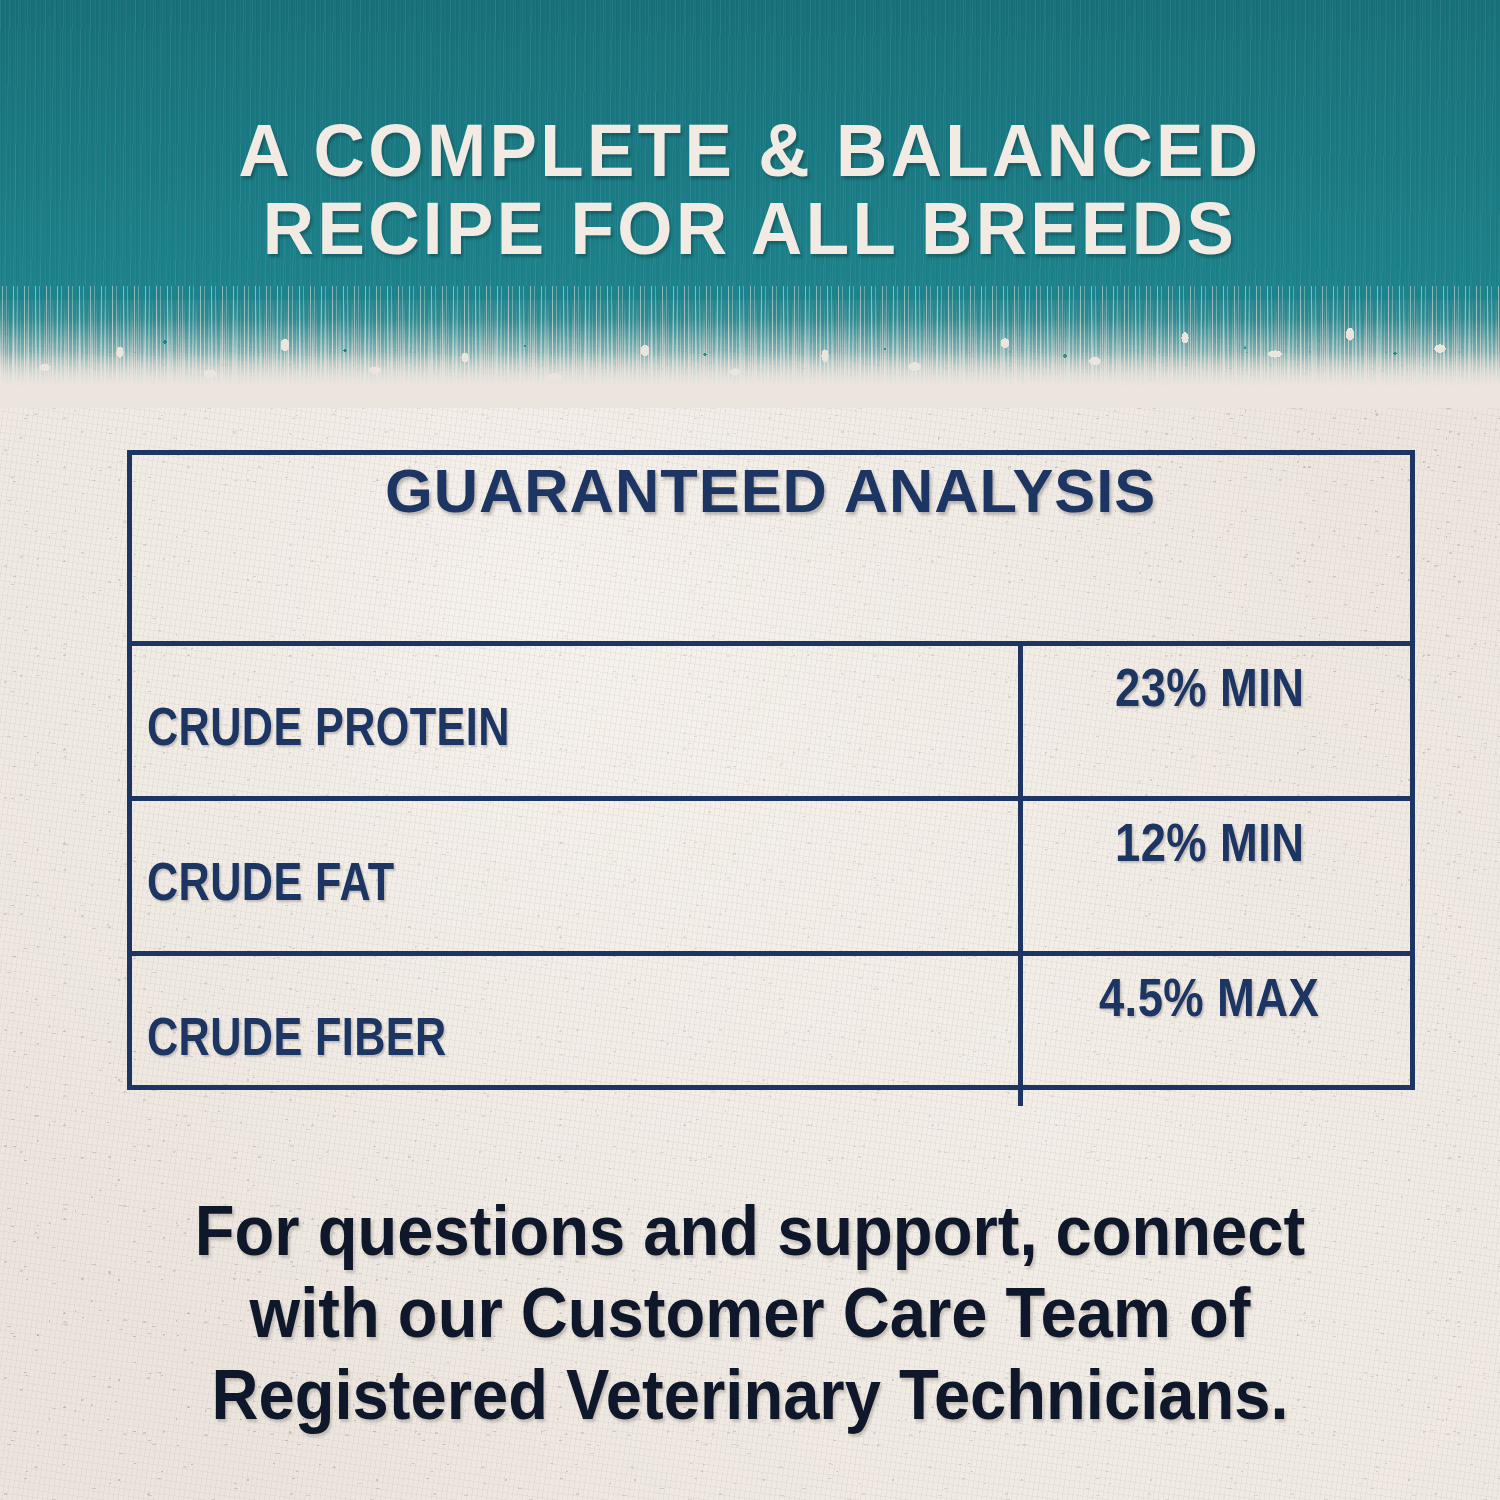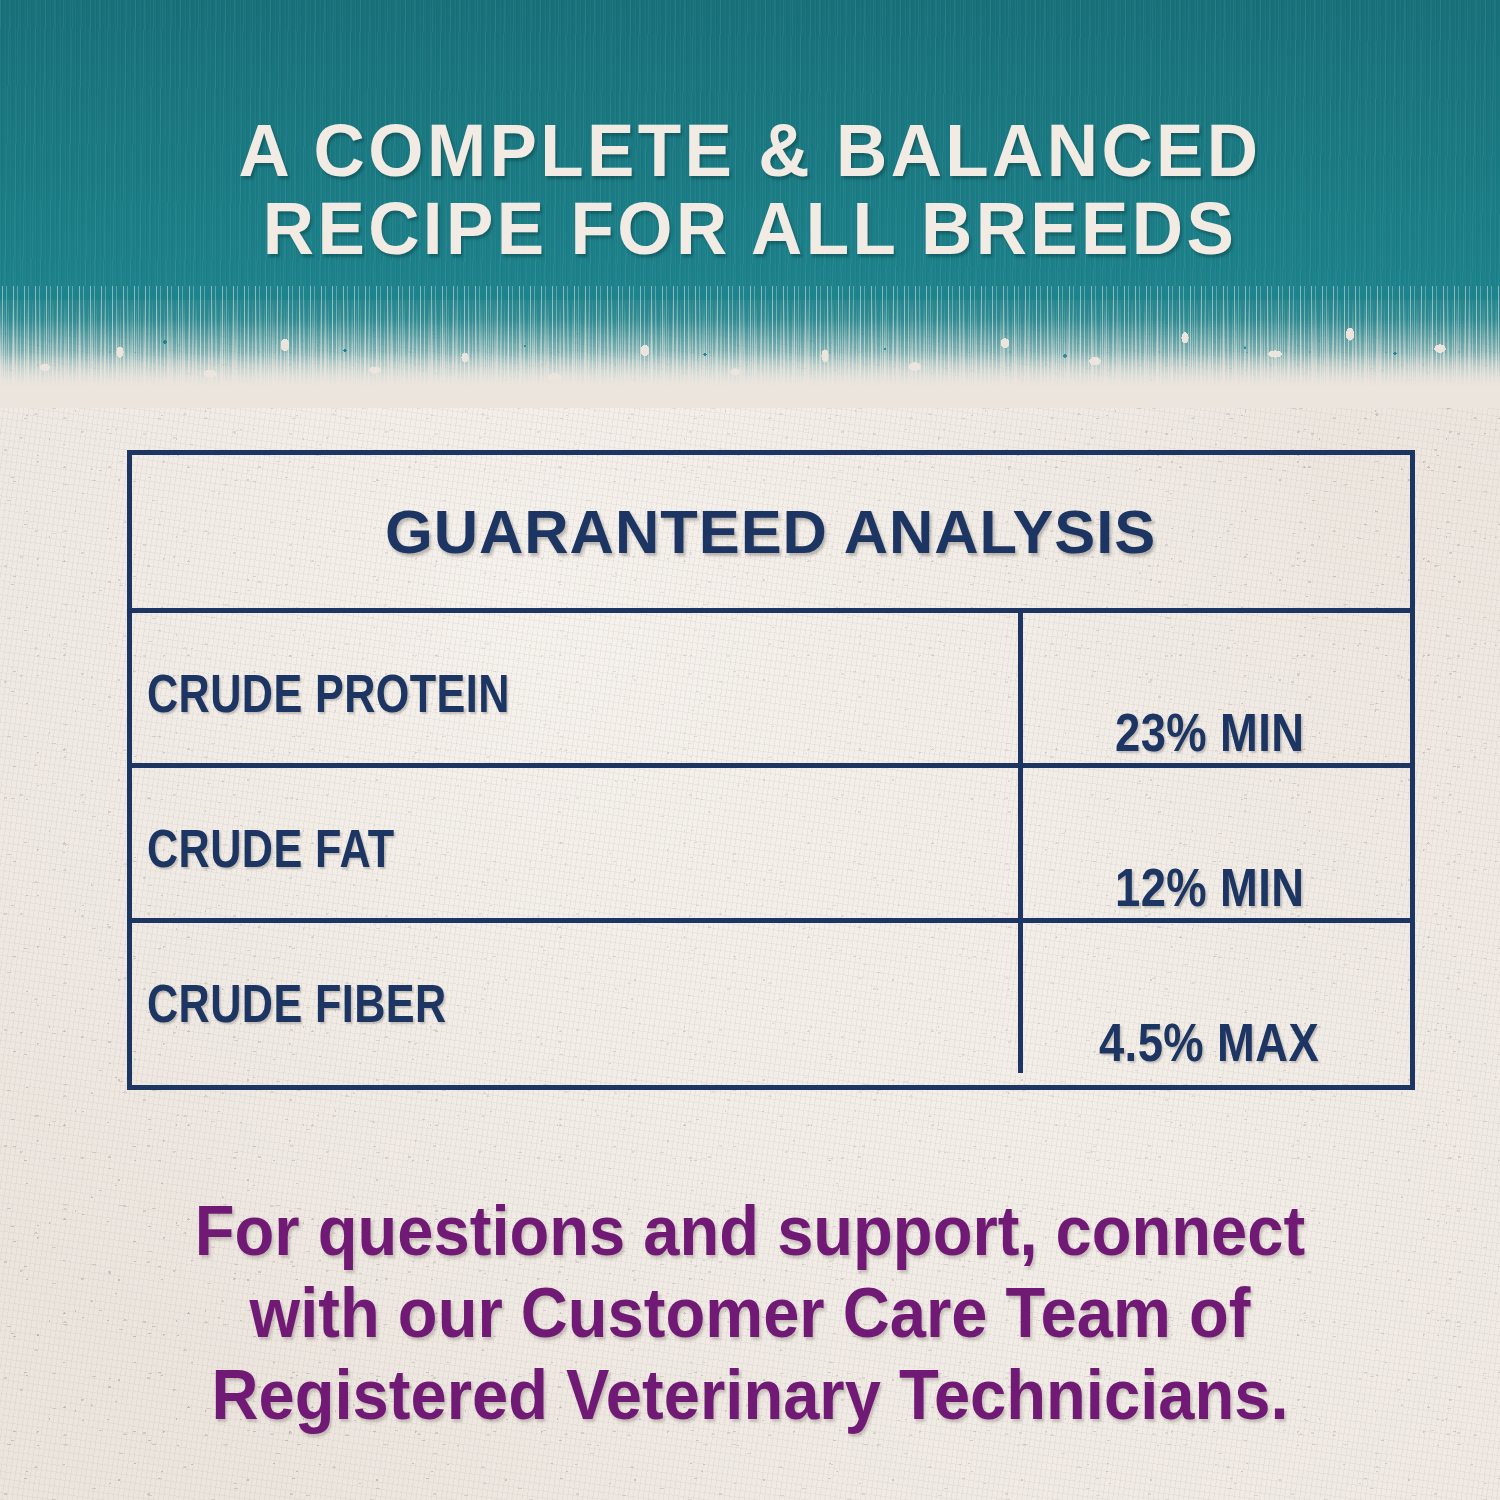--- a/index.html
+++ b/index.html
@@ -197,25 +197,25 @@
   .analysis-table {
     position: absolute;
     left: 127px;
     top: 450px;
     width: 1288px;
     height: 640px;
     border: 5px solid #1c3563;
     box-sizing: border-box;
   }
   .ga-header {
-    height: 158px;
+    height: 191px;
     border-bottom: 5px solid #1c3563;
     box-sizing: border-box;
     display: flex;
-    align-items: center;
+    align-items: flex-start;
     justify-content: center;
   }
   .ga-header-text {
     color: #1c3563;
     font-family: "Liberation Sans", sans-serif;
     font-weight: 700;
     font-size: 62px;
     letter-spacing: 1px;
     text-shadow: 2px 3px 3px rgba(120,112,104,.45);
     transform: scaleX(.99);
@@ -237,21 +237,21 @@
     box-sizing: border-box;
     border-right: 5px solid #1c3563;
     display: flex;
     align-items: center;
     padding: 10px 0 0 15px;
   }
   .ga-cell-value {
     flex: 1 1 auto;
     box-sizing: border-box;
     display: flex;
-    align-items: flex-end;
+    align-items: flex-start;
     justify-content: center;
     padding: 10px 14px 0 0;
   }
   .ga-label-text,
   .ga-value-text {
     color: #1c3563;
     font-family: "Liberation Sans Narrow", "Liberation Sans", sans-serif;
     font-weight: 700;
     font-size: 54px;
     letter-spacing: .5px;
@@ -265,21 +265,21 @@
     transform-origin: center;
   }
 
   
   .support-text {
     position: absolute;
     left: 110px;
     top: 1190px;
     width: 1280px;
     text-align: center;
-    color: #701a75;
+    color: #0f172a;
     font-family: "Liberation Sans Narrow", "Liberation Sans", sans-serif;
     font-weight: 700;
     font-size: 70px;
     line-height: 82px;
     letter-spacing: 0px;
     text-shadow: 2px 3px 3px rgba(135,127,119,.40);
   }
   .support-text span { display: block; transform: scaleX(.93); }
 </style>
 </head>

